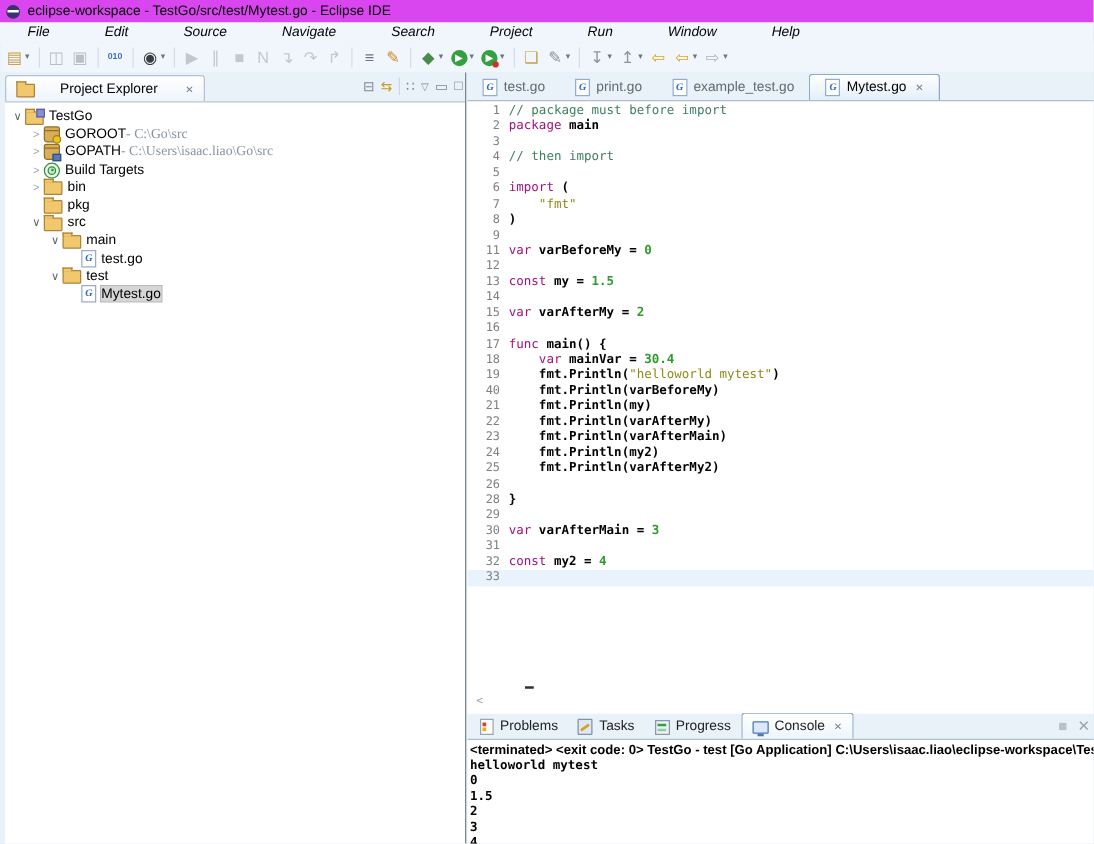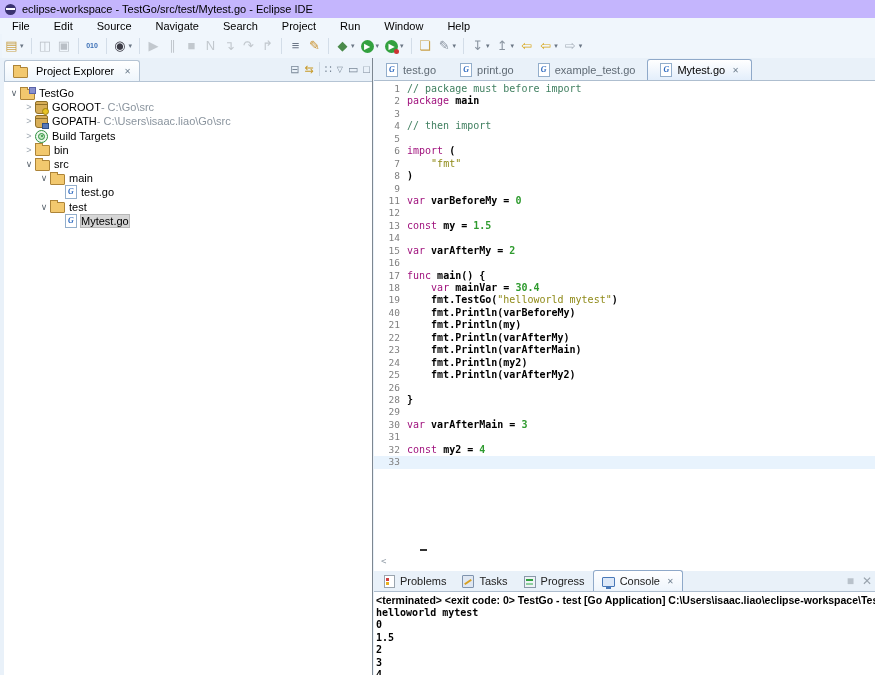--- a/index.html
+++ b/index.html
@@ -1,50 +1,50 @@
 <!DOCTYPE html>
 <html style="--c-kw: #a0127d; --c-plain: #000000; --c-com: #3f7f5f; --c-str: #8f8a18; --c-num: #2f9b2f; --c-ln: #808080; --cur-line: #e8f3fd;"><head>
 <meta charset="utf-8">
 <style>
   html,body{margin:0;padding:0;background:#cfd8e2;}
   .window{position:relative;width:875px;height:675px;background:#edf4fb;overflow:hidden;
           font-family:"Liberation Sans",sans-serif;color:#000;}
   
-  .titlebar{position:absolute;left:0;top:0;width:100%;height:18px;display:flex;align-items:center;background:#c4b5fd;}
+  .titlebar{position:absolute;left:0;top:0;width:100%;height:18px;display:flex;align-items:center;background:#d946ef;}
   .win-icon{width:11px;height:11px;border-radius:50%;background:#3a3270;margin:0 6px 0 5px;position:relative;flex:0 0 auto;}
   .win-icon::before{content:"";position:absolute;left:1px;right:1px;top:4px;height:2px;background:#fff;}
   .title-text{font-size:11px;line-height:18px;white-space:nowrap;}
   .menubar{position:absolute;left:0;top:18px;width:100%;height:16px;display:flex;align-items:center;background:#f0f6fc;}
-  .menu-item{font-size:11px;padding:0 12px;line-height:16px;cursor:default;}
+  .menu-item{font-size:11px;padding:0 22px;line-height:16px;cursor:default;font-style:italic;}
   .toolbar{position:absolute;left:2px;top:34px;width:100%;height:24px;display:flex;align-items:center;background:#f0f6fc;border-bottom:1px solid #dde7f1;}
   .tb-item{display:inline-flex;align-items:center;height:18px;padding:0 2px;margin:0 1px;font-size:13px;line-height:18px;}
   .tb-glyph{display:inline-block;min-width:13px;text-align:center;}
   .tb-circle .tb-glyph{width:13px;height:13px;border-radius:50%;color:#fff;font-size:8px;line-height:13px;}
   .tb-badge{position:relative;}
   .tb-badge::after{content:"";position:absolute;right:-1px;bottom:-1px;width:5px;height:5px;border-radius:50%;background:#cc3333;}
   .tb-dd{font-size:7px;color:#6a7684;margin-left:2px;}
   .tb-sep{width:1px;height:16px;background:#d3dde8;margin:0 4px;}
   .tb-text{font-size:7px;font-weight:bold;letter-spacing:0;}
   
   .workspace{position:absolute;left:0;top:58px;width:875px;height:617px;background:#e9f1f9;}
   
   .explorer{position:absolute;left:4px;top:2px;width:368px;height:615px;}
   .view-tabbar{position:absolute;left:0;top:0;width:100%;height:21px;display:flex;align-items:flex-end;}
-  .view-tab{display:flex;align-items:center;gap:8px;height:20px;padding:0 8px;background:linear-gradient(#ffffff,#eef5fc);
+  .view-tab{display:flex;align-items:center;gap:20px;height:20px;padding:0 8px;background:linear-gradient(#ffffff,#eef5fc);
             border:1px solid #b5c4d4;border-bottom:none;border-radius:3px 3px 0 0;font-size:11px;}
   .view-toolbar{position:absolute;right:2px;top:2px;display:flex;align-items:center;gap:5px;font-size:11px;color:#7a8898;}
   .vt-sep{width:1px;height:14px;background:#cdd8e3;}
   .gold{color:#c89a28;}
   .explorer-body{position:absolute;left:0;top:21px;width:100%;height:594px;background:#fff;border-top:1px solid #b5c4d4;}
   .tree{padding-top:4px;}
   .tree-row{display:flex;align-items:center;height:14.2px;font-size:11px;white-space:nowrap;}
   .tree-row .chev{width:12px;text-align:center;font-size:9px;color:#5a646e;flex:0 0 auto;}
   .tree-row .chev.closed{color:#9aa4ae;}
   .tree-label{margin-left:4px;}
-  .tree-suffix{color:#8a949e;}
+  .tree-suffix{color:#8a949e;font-family:Liberation Serif, serif;}
   .tree-row.selected .tree-label{background:#d6d6d6;outline:1px solid #b8b8b8;}
   
   .ticon{position:relative;flex:0 0 auto;display:inline-block;}
   .i-folder{width:13px;height:9px;background:#f2c86e;border:1px solid #ad8438;border-radius:1px;margin-top:2px;}
   .i-folder::before{content:"";position:absolute;left:-1px;top:-3px;width:6px;height:2px;background:#f2c86e;border:1px solid #ad8438;border-bottom:none;}
   .i-project::after{content:"";position:absolute;right:-2px;top:-3px;width:5px;height:5px;background:#8890cc;border:1px solid #5a62a8;}
   .i-jar{width:11px;height:11px;background:#d8ae58;border:1px solid #8f6f28;border-radius:2px 2px 3px 3px;margin-top:1px;}
   .i-jar::before{content:"";position:absolute;left:0;right:0;top:2px;height:1px;background:#8f6f28;}
   .i-jar.gold-ball::after{content:"";position:absolute;right:-2px;bottom:-2px;width:5px;height:5px;border-radius:50%;background:#e8c322;border:1px solid #a08010;}
   .i-jar.blue-corner::after{content:"";position:absolute;right:-2px;bottom:-2px;width:5px;height:4px;background:#5878b8;border:1px solid #2f4f88;}
@@ -248,20 +248,25 @@
             </div>
             <div class="tree-row" style="padding-left: 19px;">
               <span class="chev closed">&gt;</span>
               <span class="ticon i-target"></span>
               <span class="tree-label">Build Targets</span>
             </div>
             <div class="tree-row" style="padding-left: 19px;">
               <span class="chev closed">&gt;</span>
               <span class="ticon i-folder"></span>
               <span class="tree-label">bin</span>
+            </div>
+            <div class="tree-row" style="padding-left: 19px;">
+              <span class="chev"></span>
+              <span class="ticon i-folder"></span>
+              <span class="tree-label">pkg</span>
             </div>
             <div class="tree-row" style="padding-left: 19px;">
               <span class="chev">∨</span>
               <span class="ticon i-folder"></span>
               <span class="tree-label">src</span>
             </div>
             <div class="tree-row" style="padding-left: 34px;">
               <span class="chev">∨</span>
               <span class="ticon i-folder"></span>
               <span class="tree-label">main</span>
@@ -317,21 +322,21 @@
             <div class="code-line"><span class="ln">8</span><span class="code-text"><span class="seg-p">)</span></span></div>
             <div class="code-line"><span class="ln">9</span><span class="code-text"></span></div>
             <div class="code-line"><span class="ln">11</span><span class="code-text"><span class="seg-k">var</span><span class="seg-p"> varBeforeMy = </span><span class="seg-n">0</span></span></div>
             <div class="code-line"><span class="ln">12</span><span class="code-text"></span></div>
             <div class="code-line"><span class="ln">13</span><span class="code-text"><span class="seg-k">const</span><span class="seg-p"> my = </span><span class="seg-n">1.5</span></span></div>
             <div class="code-line"><span class="ln">14</span><span class="code-text"></span></div>
             <div class="code-line"><span class="ln">15</span><span class="code-text"><span class="seg-k">var</span><span class="seg-p"> varAfterMy = </span><span class="seg-n">2</span></span></div>
             <div class="code-line"><span class="ln">16</span><span class="code-text"></span></div>
             <div class="code-line"><span class="ln">17</span><span class="code-text"><span class="seg-k">func</span><span class="seg-p"> main() {</span></span></div>
             <div class="code-line"><span class="ln">18</span><span class="code-text"><span class="seg-p">    </span><span class="seg-k">var</span><span class="seg-p"> mainVar = </span><span class="seg-n">30.4</span></span></div>
-            <div class="code-line"><span class="ln">19</span><span class="code-text"><span class="seg-p">    fmt.TestGo(</span><span class="seg-s">"helloworld mytest"</span><span class="seg-p">)</span></span></div>
+            <div class="code-line"><span class="ln">19</span><span class="code-text"><span class="seg-p">    fmt.Println(</span><span class="seg-s">"helloworld mytest"</span><span class="seg-p">)</span></span></div>
             <div class="code-line"><span class="ln">40</span><span class="code-text"><span class="seg-p">    fmt.Println(varBeforeMy)</span></span></div>
             <div class="code-line"><span class="ln">21</span><span class="code-text"><span class="seg-p">    fmt.Println(my)</span></span></div>
             <div class="code-line"><span class="ln">22</span><span class="code-text"><span class="seg-p">    fmt.Println(varAfterMy)</span></span></div>
             <div class="code-line"><span class="ln">23</span><span class="code-text"><span class="seg-p">    fmt.Println(varAfterMain)</span></span></div>
             <div class="code-line"><span class="ln">24</span><span class="code-text"><span class="seg-p">    fmt.Println(my2)</span></span></div>
             <div class="code-line"><span class="ln">25</span><span class="code-text"><span class="seg-p">    fmt.Println(varAfterMy2)</span></span></div>
             <div class="code-line"><span class="ln">26</span><span class="code-text"></span></div>
             <div class="code-line"><span class="ln">28</span><span class="code-text"><span class="seg-p">}</span></span></div>
             <div class="code-line"><span class="ln">29</span><span class="code-text"></span></div>
             <div class="code-line"><span class="ln">30</span><span class="code-text"><span class="seg-k">var</span><span class="seg-p"> varAfterMain = </span><span class="seg-n">3</span></span></div>

